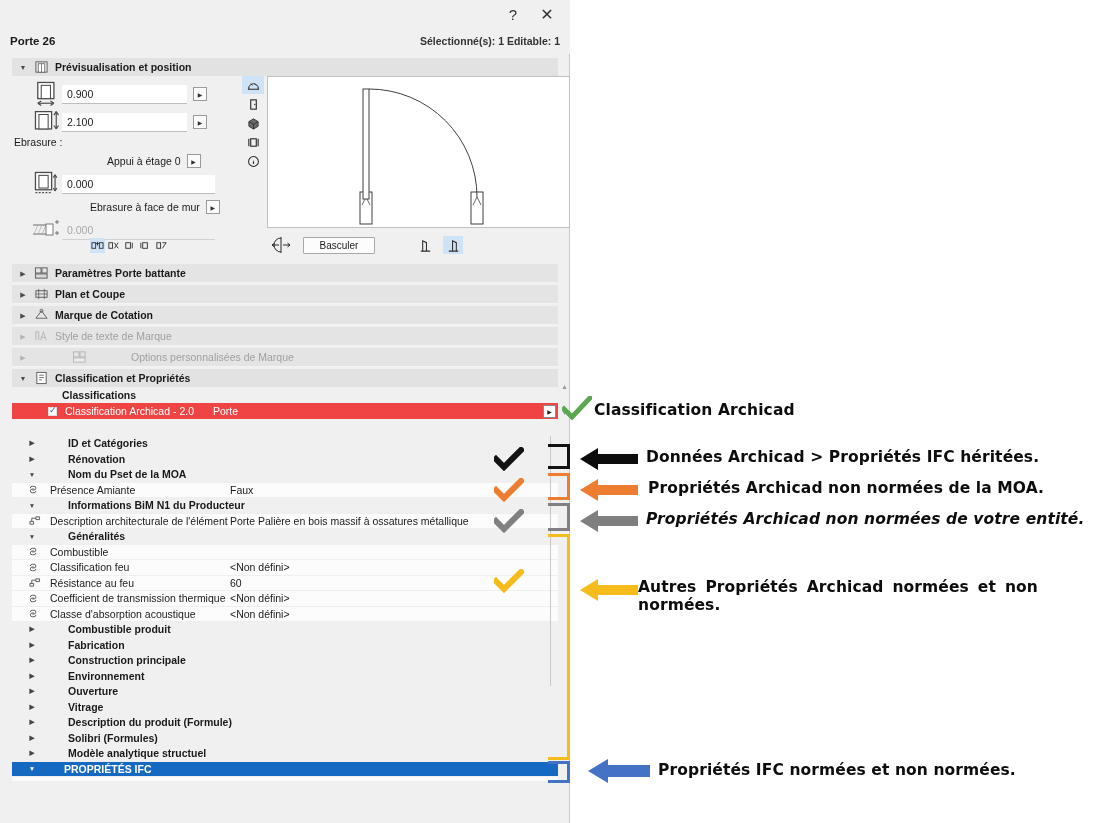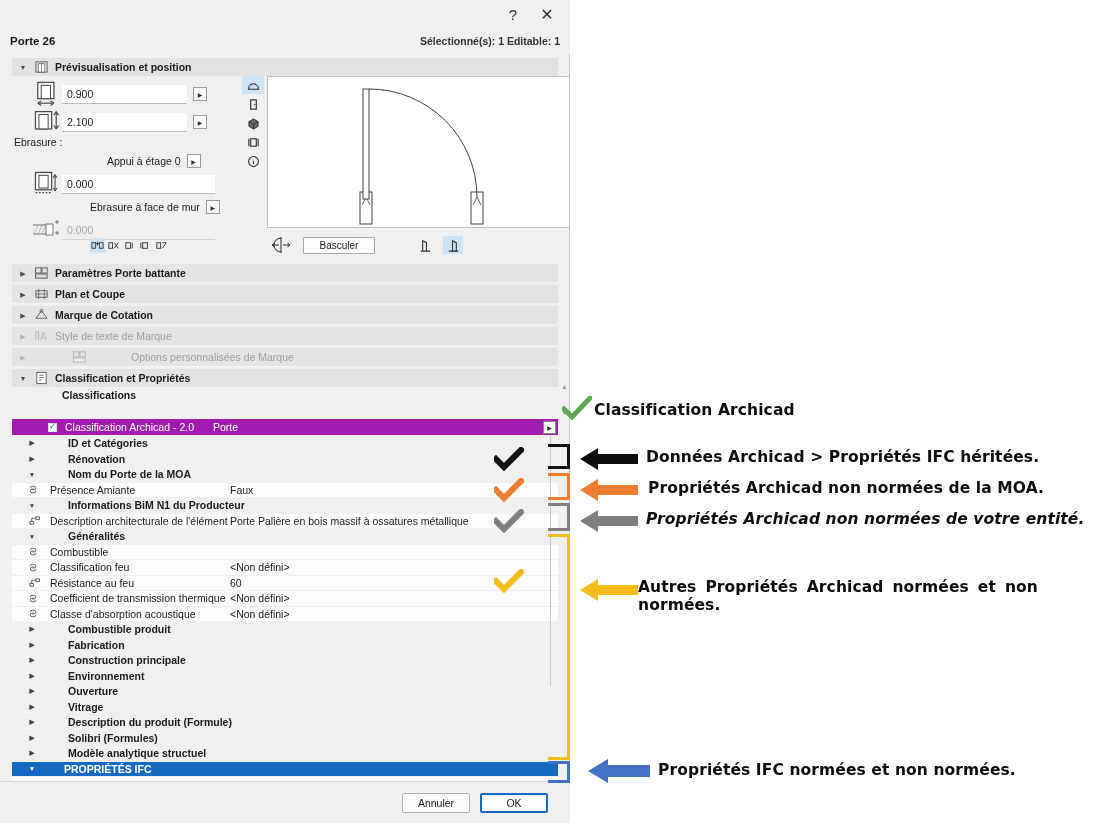--- a/index.html
+++ b/index.html
@@ -100,22 +100,22 @@
     font-size:10px; color:#1a1a1a; border-radius:1px;
   }
   .vbtn { width:20px; height:18px; display:flex; align-items:center; justify-content:center; }
   .vbtn.sel { background:#cfe3f7; }
 
   
   .class-area { position:absolute; left:12px; top:387px; width:546px; }
   .class-hdr-row { height:16px; display:flex; align-items:center; background:#f0f0f0; }
   .class-hdr-row .t { font-size:10.5px; font-weight:bold; color:#1a1a1a; margin-left:50px; }
   .class-sel-row {
-    height:16px; background:#a21caf; display:flex; align-items:center;
-    color:#ffffff; font-size:10.5px;margin-top:16px;
+    height:16px; background:#ef4444; display:flex; align-items:center;
+    color:#ffffff; font-size:10.5px;
   }
   .cb {
     width:9px; height:9px; background:#fff; border:1px solid #dfdfdf;
     margin-left:36px; position:relative;
   }
   .cb::after {
     content:"✓"; position:absolute; left:0px; top:-3px;
     font-size:9px; color:#1669c1; line-height:11px;
   }
   .class-sel-row .nm { margin-left:8px; width:148px; }
@@ -449,21 +449,21 @@
           <span class="pname">ID et Catégories</span>
         </div>
         <div class="prow grp">
           <span class="tri">▶</span>
           <span style="width: 22px;"></span>
           <span class="pname">Rénovation</span>
         </div>
         <div class="prow grp">
           <span class="tri">▼</span>
           <span style="width: 22px;"></span>
-          <span class="pname">Nom du Porte de la MOA</span>
+          <span class="pname">Nom du Pset de la MOA</span>
         </div>
         <div class="prow leaf">
           <span class="gicon">
             <svg viewBox="0 0 14 12" width="13" height="11">
               <path d="M2.5 4.5 a2 2 0 0 1 2-2 h2 a2 2 0 0 1 0 4 h-2" fill="none" stroke="#555" stroke-width="1"></path>
               <path d="M8.5 7.5 a2 2 0 0 1 -2 2 h-2 a2 2 0 0 1 0 -4 h2" fill="none" stroke="#555" stroke-width="1"></path>
             </svg>
           </span>
           <span class="pname">Présence Amiante</span>
           <span class="pval">Faux</span>
@@ -587,24 +587,20 @@
         <div class="prow sel">
           <span class="tri">▼</span>
           <span style="width: 22px;"></span>
           <span class="pname">PROPRIÉTÉS IFC</span>
         </div>
       </div>
     <div class="list-scroll">
         <div class="track"></div>
       </div>
 
-    <div class="footer">
-      <div class="btn">Annuler</div>
-      <div class="btn primary">OK</div>
-    </div>
   </div>
 
   <div class="anno" style="left:0; top:0; width:1100px; height:823px; pointer-events:none;">
 
     <svg style="position:absolute; left:494px; top:447px;" width="30" height="24" viewBox="0 0 30 24">
       <path d="M2 12 L10 20 L27 3" fill="none" stroke="#121212" stroke-width="6" stroke-linecap="square"></path>
     </svg>
     <svg style="position:absolute; left:494px; top:478px;" width="30" height="24" viewBox="0 0 30 24">
       <path d="M2 12 L10 20 L27 3" fill="none" stroke="#ed7d31" stroke-width="6" stroke-linecap="square"></path>
     </svg>

